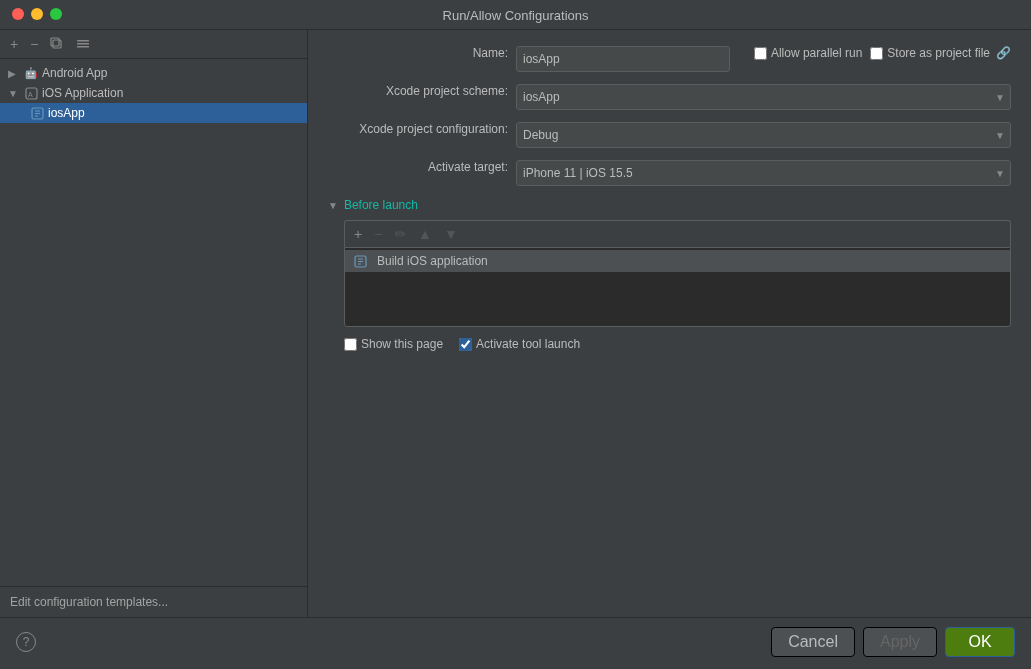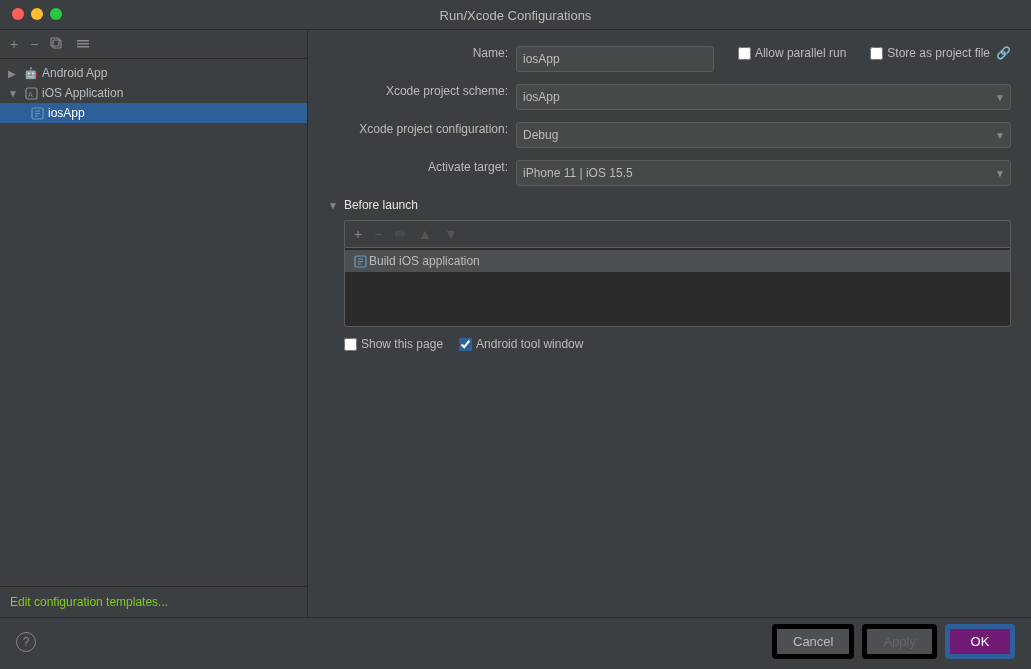--- a/index.html
+++ b/index.html
@@ -95,21 +95,21 @@
       align-items: center;
       justify-content: center;
       font-size: 11px;
     }
     .android-icon { color: #a4c942; }
     .ios-icon { color: #888; }
     .config-icon { color: #6897bb; }
 
     .edit-templates-link {
       padding: 8px 10px;
-      color: #84cc16;
+      color: #a3a3a3;
       cursor: pointer;
       font-size: 12px;
       border-top: 1px solid #2b2b2b;
     }
 
     
     .right-panel {
       flex: 1;
       background: #3c3f41;
       padding: 16px 20px;
@@ -203,21 +203,21 @@
       align-items: center;
       gap: 6px;
       margin-bottom: 8px;
       cursor: pointer;
     }
     .collapse-arrow {
       color: #888;
       font-size: 10px;
     }
     .before-launch-label {
-      color: #e5e5e5;
+      color: #14b8a6;
       font-size: 12px;
       font-weight: 500;
     }
 
     .before-launch-toolbar {
       display: flex;
       align-items: center;
       gap: 2px;
       padding: 3px 4px;
       border: 1px solid #5a5d5e;
@@ -239,21 +239,21 @@
     .before-launch-list {
       border: 1px solid #5a5d5e;
       border-radius: 0 0 3px 3px;
       min-height: 80px;
       background: #2b2b2b;
       padding: 2px 0;
     }
     .bl-item {
       display: flex;
       align-items: center;
-      gap: 2px;
+      gap: 10px;
       padding: 4px 8px;
       background: #4c5052;
       cursor: default;
     }
     .bl-item-icon {
       width: 14px;
       height: 14px;
       display: inline-flex;
       align-items: center;
       justify-content: center;
@@ -292,60 +292,60 @@
       background: none;
       color: #888;
       font-size: 12px;
       cursor: pointer;
       display: flex;
       align-items: center;
       justify-content: center;
     }
     .dialog-btn {
       background: #4c5052;
-      border: 5px solid #000000;
+      border: 1px solid #000000;
       border-radius: 4px;
       color: #bbbbbb;
       padding: 5px 16px;
-      font-size: 13px;
+      font-size: 16px;
       cursor: pointer;
       min-width: 70px;
     }
     .dialog-btn.disabled { color: #666; cursor: default; text-align: right; }
     .dialog-btn.primary {
-      background: #701a75;
+      background: #4d7c0f;
       border-color: #2d6099;
       color: #ffffff;
     }
 
     .header-checkboxes {
       display: flex;
       align-items: center;
-      gap: 24px;
+      gap: 8px;
       margin-left: 16px;
     }
     .header-cb-label {
       display: flex;
       align-items: center;
       gap: 4px;
       color: #bbbbbb;
       font-size: 12px;
       cursor: pointer;
     }
   </style>
 </head>
 <body>
 
 <div class="title-bar">
   <div class="traffic-lights">
     <div class="tl tl-red"></div>
     <div class="tl tl-yellow"></div>
     <div class="tl tl-green"></div>
   </div>
-  <span>Run/Xcode Configurations</span>
+  <span>Run/Allow Configurations</span>
 </div>
 
 <div class="main-layout">
 
   <div class="sidebar">
     <div class="sidebar-toolbar">
       <button class="toolbar-btn">+</button>
       <button class="toolbar-btn">−</button>
       <button class="toolbar-btn">
         <svg width="14" height="14" viewBox="0 0 14 14" fill="currentColor">
@@ -471,21 +471,21 @@
         </div>
       </div>
 
       <div class="checkboxes-row" style="margin-left: 16px;">
         <label class="cb-label">
           <input type="checkbox" style="">
           <span>Show this page</span>
         </label>
         <label class="cb-label">
           <input type="checkbox" checked="" style="">
-          <span>Android tool window</span>
+          <span>Activate tool launch</span>
         </label>
       </div>
     </div>
 
   </div>
 </div>
 
 <div class="bottom-bar">
   <div class="bottom-left">
     <button class="help-btn">?</button>

